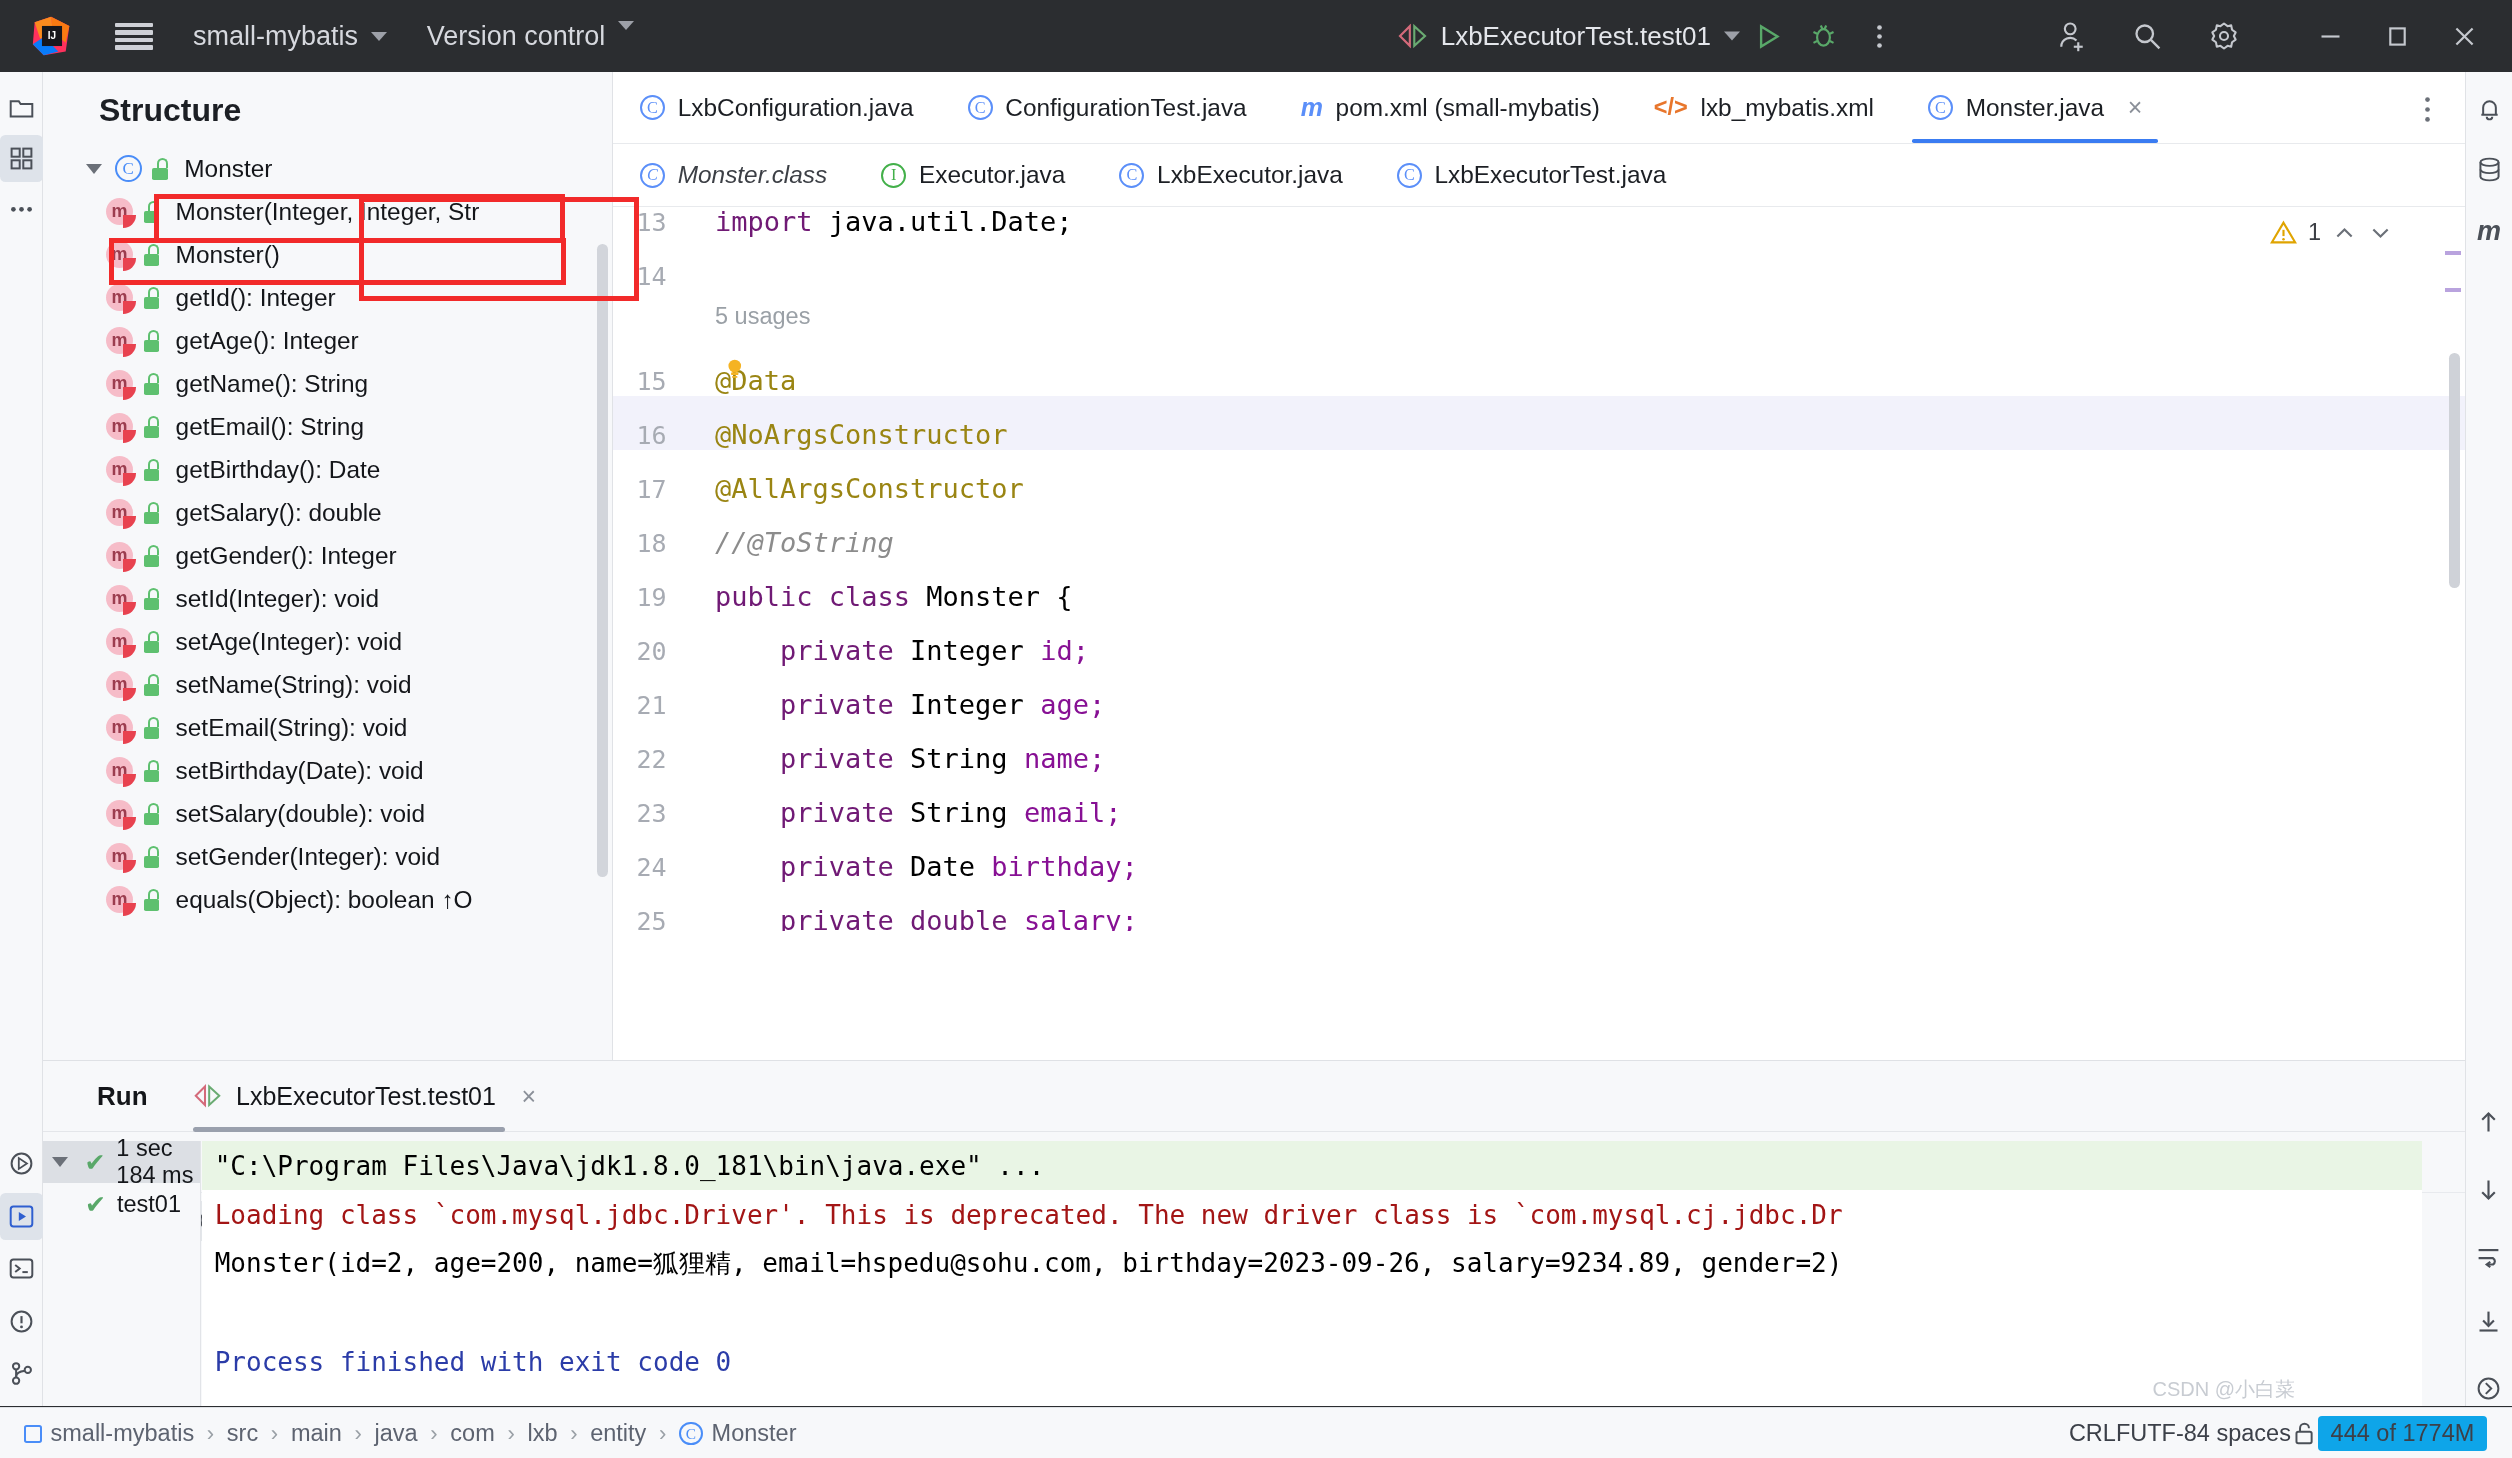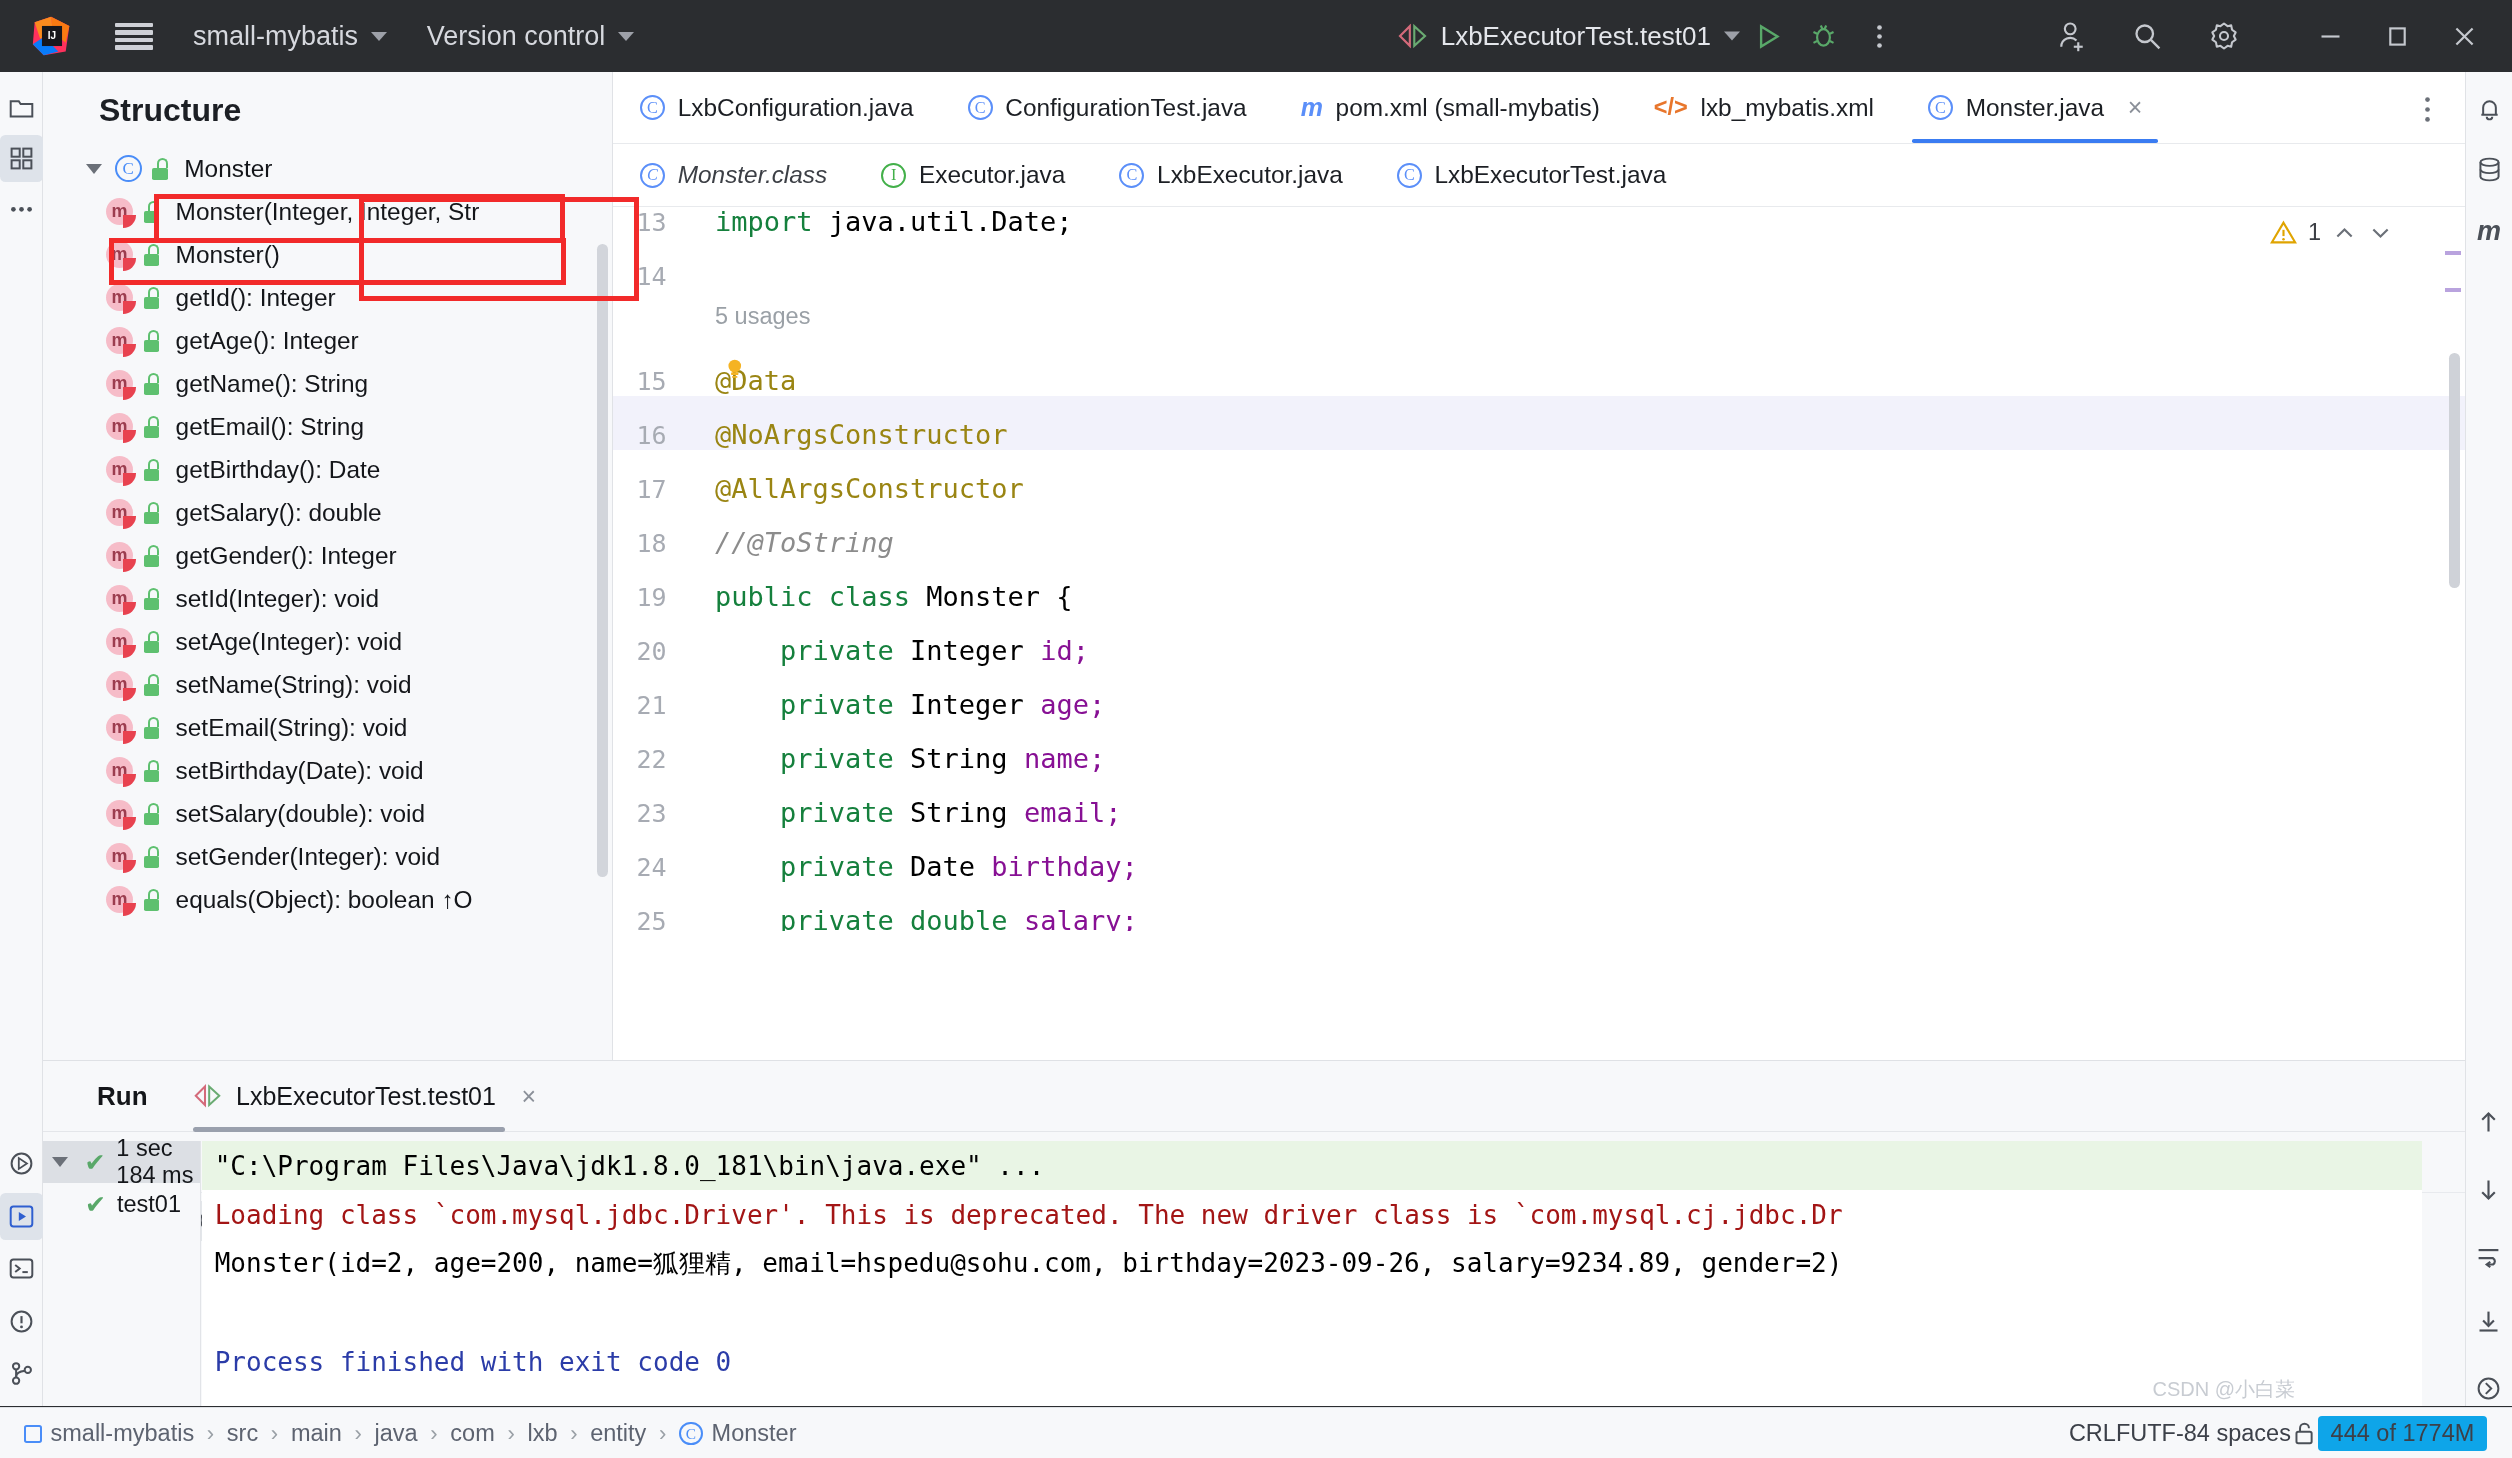--- a/index.html
+++ b/index.html
@@ -13,21 +13,21 @@
 
   
   .titlebar {
     position: absolute; left: 0; top: 0; width: 2512px; height: 72px;
     background: #2b2d30; display: flex; align-items: center;
   }
   .ij-logo { width: 42px; height: 42px; margin-left: 31px; position: relative; }
   .hamburger { margin-left: 42px; width: 38px; height: 27px; display:flex; flex-direction:column; justify-content:space-between; cursor:pointer;}
   .hamburger i { display:block; height:4.5px; background:#ced0d6; border-radius:0.9px;}
   .proj-chip { margin-left: 40px; display:flex; align-items:center; gap:12.7px; color:#d6d8de; font-size:27px; cursor:pointer; }
-  .vc-chip { margin-left: 40px; display:flex; align-items:center; gap:12.7px; color:#d6d8de; font-size:27px; cursor:pointer; }
+  .vc-chip { margin-left: 40px; display:flex; align-items:flex-start; gap:12.7px; color:#d6d8de; font-size:27px; cursor:pointer; }
   .chev { width:0;height:0;border-left:8.1px solid transparent;border-right:8.1px solid transparent;border-top:9px solid #9da0a8; }
   .run-cfg { position:absolute; left:1397px; top:50%; transform:translateY(-50%); display:flex;align-items:center;gap:12.7px;color:#e4e6eb;font-size:26px;cursor:pointer;}
   .tb-right { position:absolute; right:0; top:0; height:72px; display:flex; align-items:center; }
   .tb-ico { width:56px;height:56px;display:flex;align-items:center;justify-content:center;cursor:pointer;}
   .wbtn { width:67px;height:72px;display:flex;align-items:center;justify-content:center;cursor:pointer;}
 
   
   .rail {
     position:absolute; left:0; top:72px; width:43px; height:1334px;
     background:#f7f8fa; border-right:0.9px solid #e0e2e6;
@@ -80,21 +80,21 @@
   .tabs-more { position:absolute; right:33px; top:22px; cursor:pointer;}
 
   
   .editor { position:absolute; left:613px; top:208px; width:1852px; height:723px; background:#ffffff; overflow:hidden;}
   .gutter-warn { position:absolute; right:72px; top:11px; display:flex; align-items:center; gap:11px; font-size:23.5px; color:#3c3f45; z-index:5;}
   .code { font-family:"DejaVu Sans Mono", monospace; font-size:27px; }
   .cl { height:54px; display:flex; align-items:flex-end; position:relative;}
   .cl.hl { background:#f2f2fb; }
   .ln { width:77px; text-align:right; padding-right:23.5px; color:#a7abb3; font-size:25px; font-family:"DejaVu Sans Mono",monospace; flex:none;}
   .ctext { padding-left:25px; white-space:pre; }
-  .kw { color:#15803d; }
+  .kw { color:#701a75; }
   .ann { color:#9a8513; }
   .cmt { color:#8c8c8c; font-style:italic; }
   .fld { color:#871094; }
   .typ { color:#000000; }
   .usage { font-size:23.5px; color:#9aa0a6; font-family:Liberation Sans, sans-serif; padding-left:102px; height:51px; display:flex; align-items:center;}
   .bulb { position:absolute; left:110px; top:14.5px; width:23.5px;height:23.5px; z-index:3;}
   .ed-scroll { position:absolute; right:5.4px; top:145px; width:11px; height:235px; background:#cfd2d8; border-radius:5.4px;}
   .ed-mark { position:absolute; right:3.6px; width:16.3px; height:3.6px; background:#b9a3de;}
 
   

